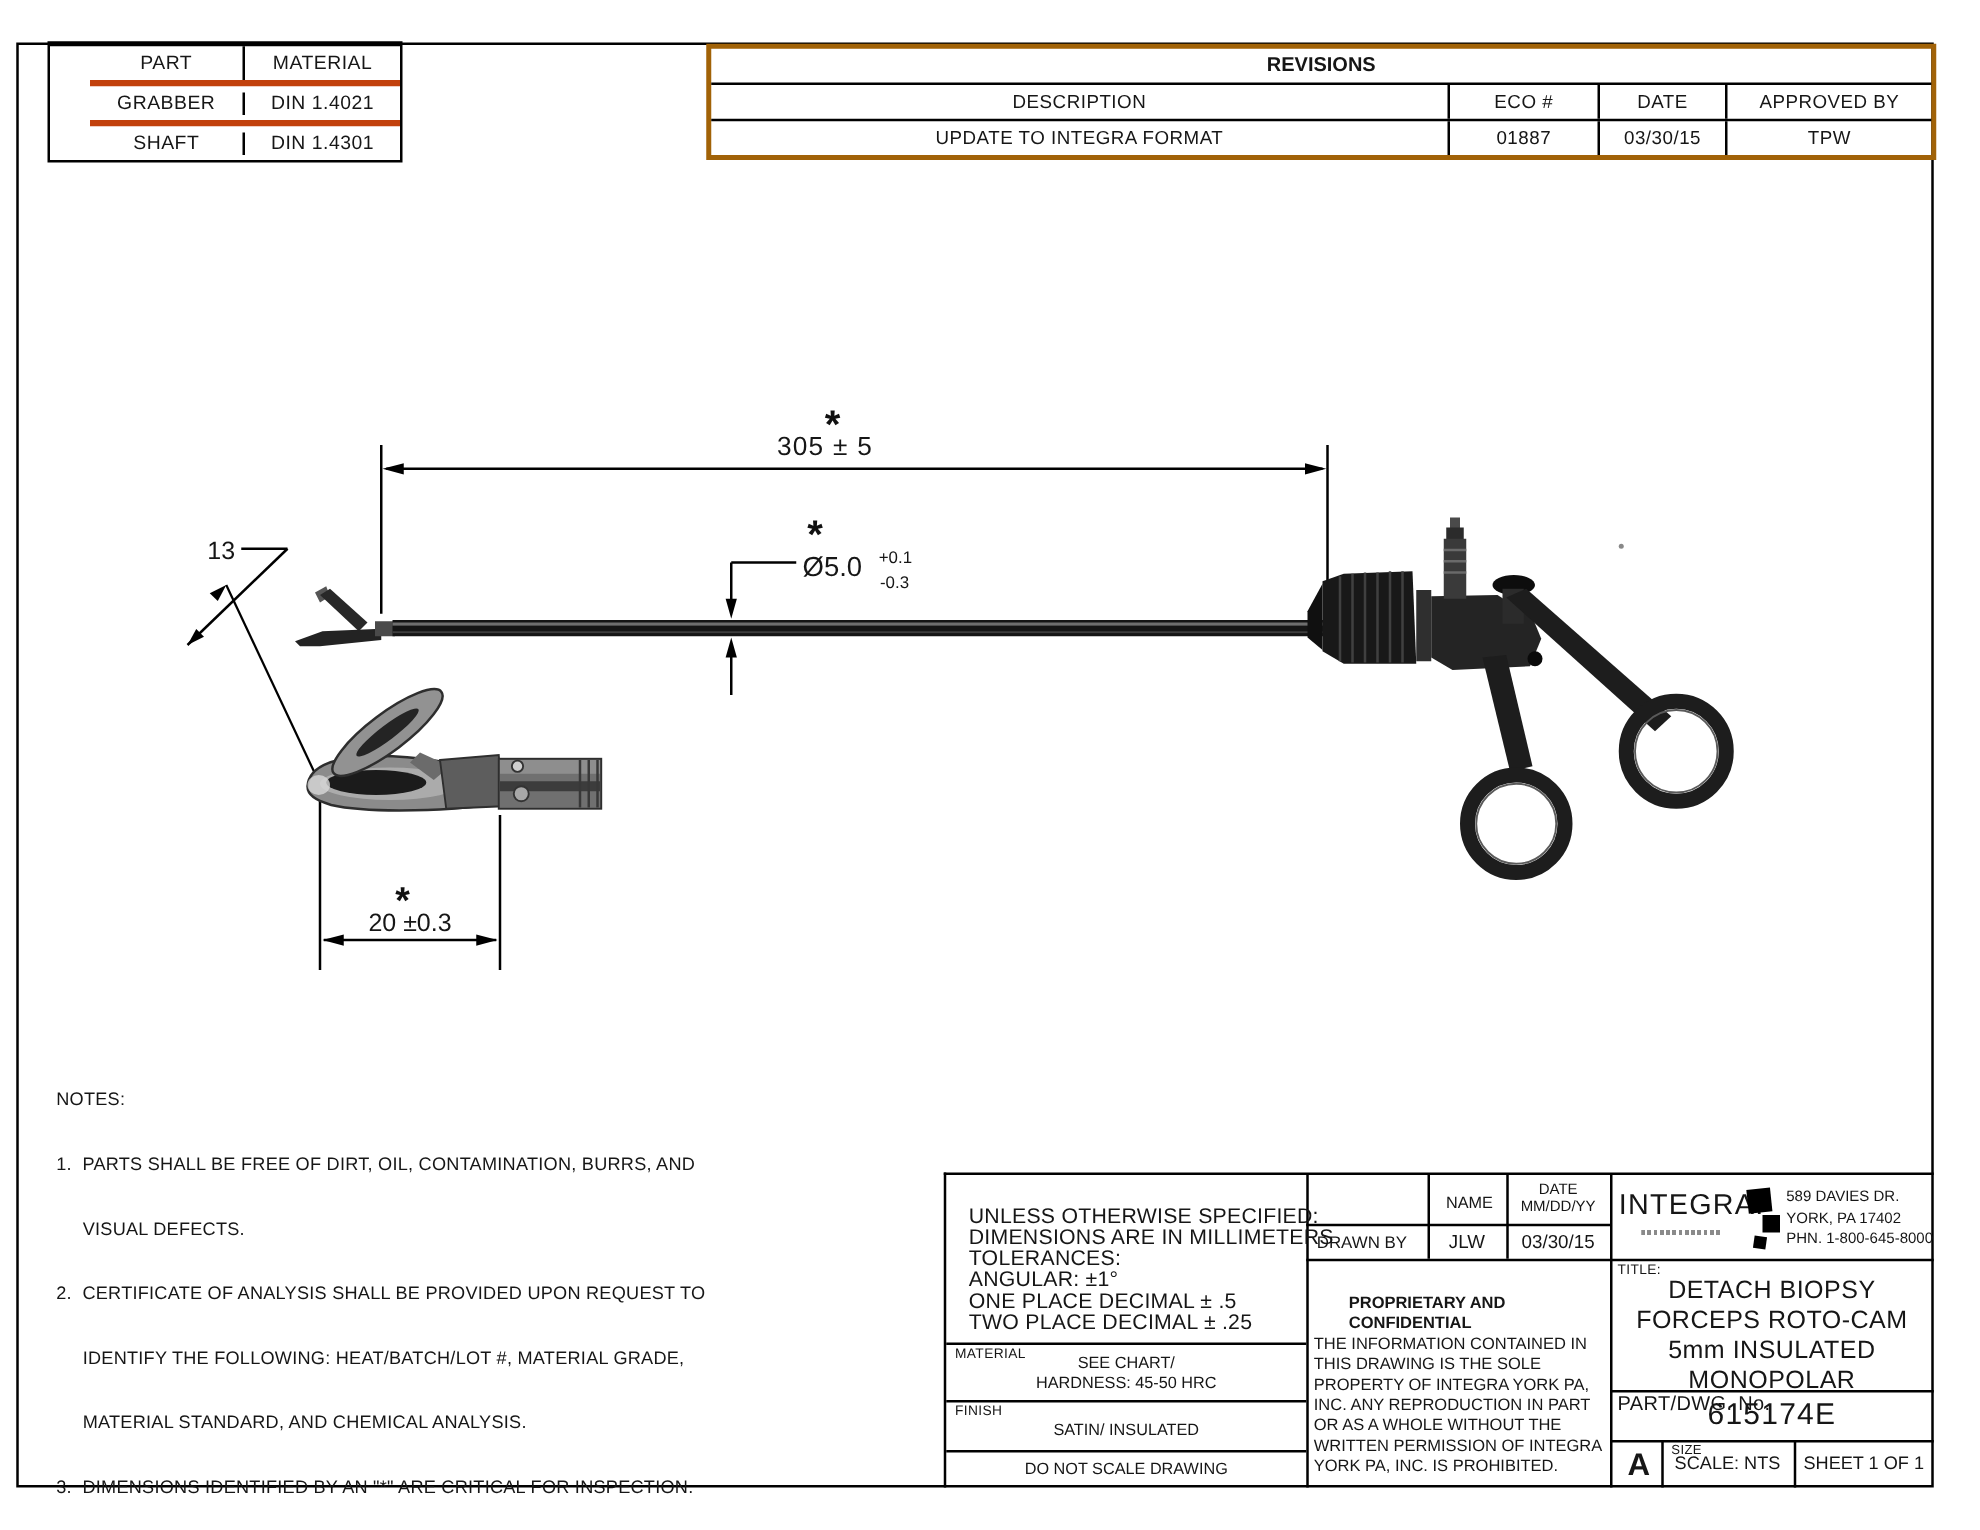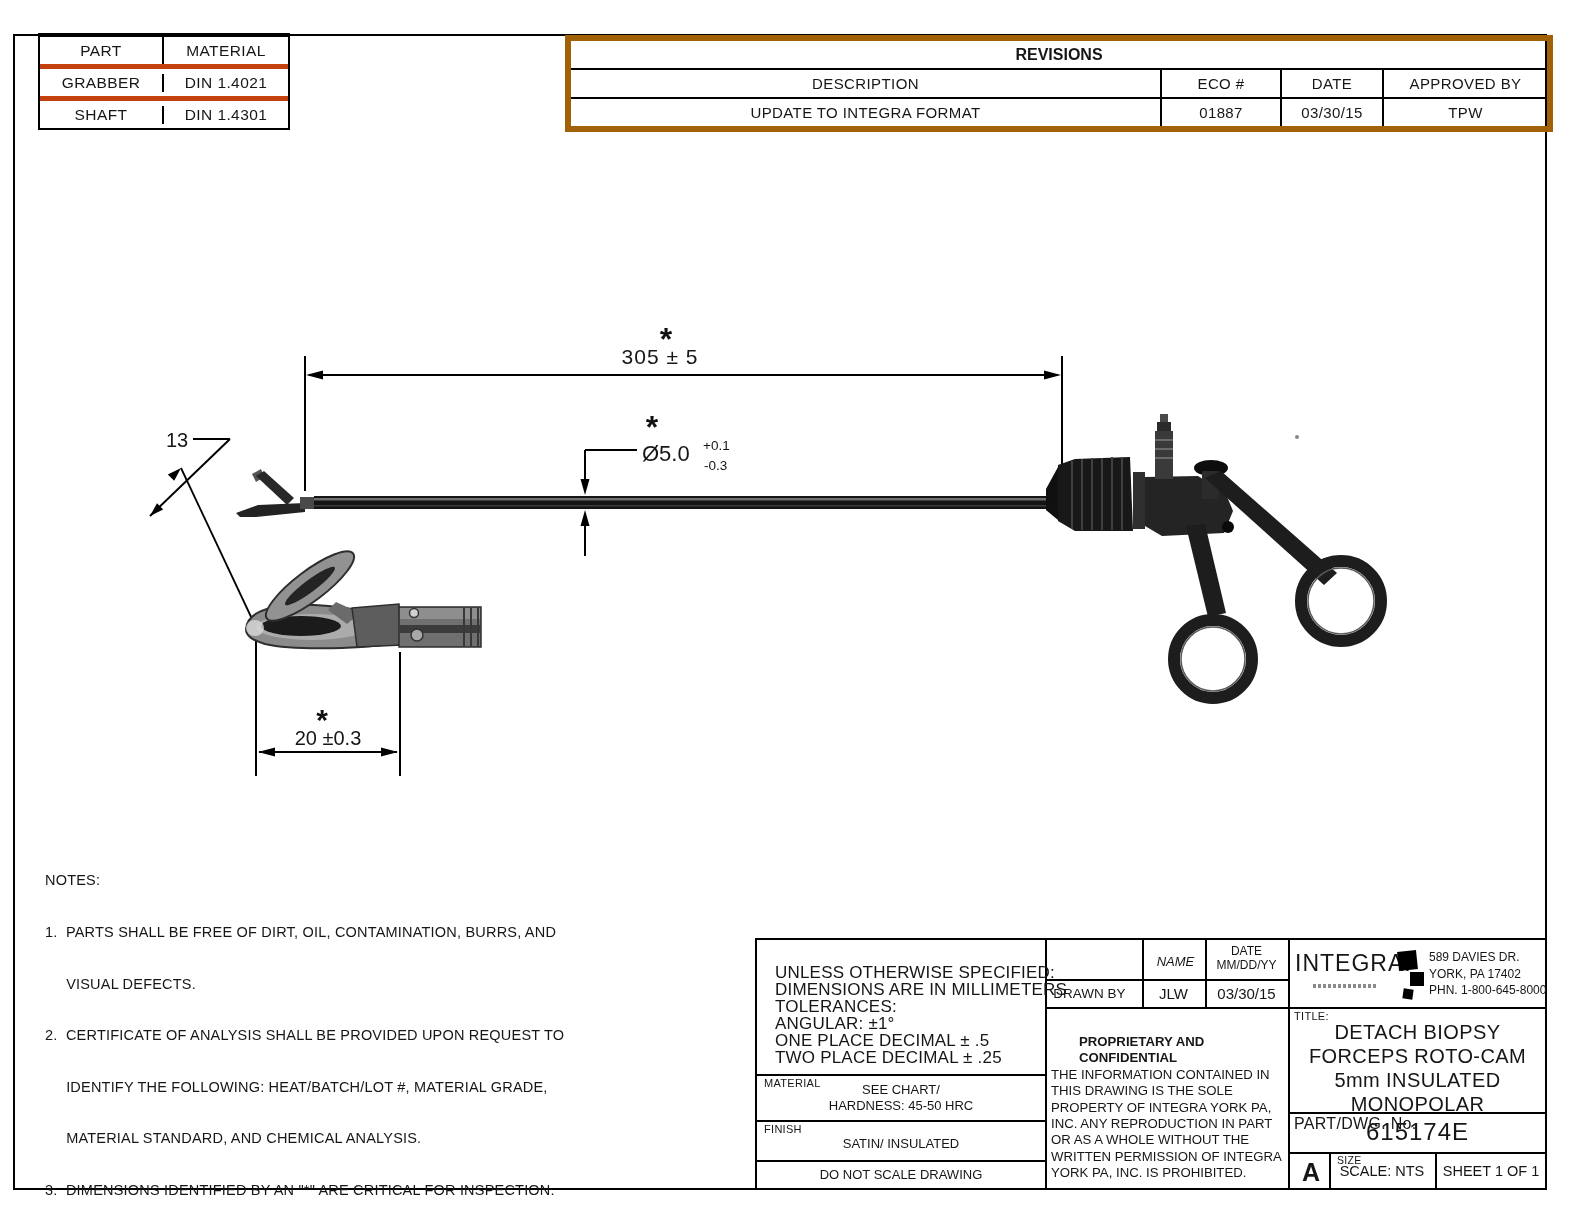--- a/index.html
+++ b/index.html
@@ -4,28 +4,28 @@
 <style>
   html,body{margin:0;padding:0;background:#fff;}
   #sheet{position:relative;width:1584px;height:1224px;background:#ffffff;overflow:hidden;
          font-family:"Liberation Sans",sans-serif;color:#161616;}
   .abs{position:absolute;}
   .hline{position:absolute;background:#000;height:2px;}
   .vline{position:absolute;background:#000;width:2px;}
   .ctr{display:flex;align-items:center;justify-content:center;text-align:center;}
   .tech{letter-spacing:0.4px;}
   
-  #pm-table{left:38px;top:33px;width:248px;border:2px solid #000;border-top:4px solid #000;}
+  #pm-table{left:38px;top:33px;width:248px;border:2px solid #000;border-top:4px solid #000;padding-left:32px;}
   .pm-row{display:flex;height:27px;}
   .pm-row+.pm-row{border-top:5px solid #c2410c;align-items:center;}
   .pm-c1{width:122px;border-right:2px solid #000;}
   .pm-c2{flex:1;}
   .pm-row div{font-size:15.5px;}
   
-  #rev-table{left:565px;top:35px;width:976px;border:6px solid #a16207;}
+  #rev-table{left:565px;top:35px;width:976px;border:4px solid #a16207;}
   #rev-title{height:27px;border-bottom:2px solid #000;font-weight:bold;font-size:16px;}
   .rev-row{display:flex;height:27px;}
   .rev-row.hdr{border-bottom:2px solid #000;}
   .rev-d{width:589px;border-right:2px solid #000;}
   .rev-e{width:118px;border-right:2px solid #000;}
   .rev-t{width:100px;border-right:2px solid #000;}
   .rev-a{flex:1;}
   .rev-row div{font-size:15px;}
   
   #notes{left:45px;top:838px;font-size:14.5px;line-height:17.2px;white-space:pre;letter-spacing:0.2px;}
@@ -248,21 +248,21 @@
 
     <div class="lbl" style="left:7px;top:137px;">MATERIAL</div>
     <div class="abs" style="left:0;top:142px;width:288px;text-align:center;font-size:13px;line-height:16px;">
       <div>SEE CHART/</div>
       <div>HARDNESS: 45-50 HRC</div>
     </div>
     <div class="lbl" style="left:7px;top:183px;">FINISH</div>
     <div class="abs" style="left:0;top:196px;width:288px;text-align:center;font-size:13px;">SATIN/ INSULATED</div>
     <div class="abs" style="left:0;top:227px;width:288px;text-align:center;font-size:13px;">DO NOT SCALE DRAWING</div>
 
-    <div class="abs ctr" style="left:385px;top:6px;width:67px;height:30px;font-size:13px;font-style:italic;">NAME</div>
+    <div class="abs ctr" style="left:385px;top:6px;width:67px;height:30px;font-size:13px;">NAME</div>
     <div class="abs" style="left:448px;top:4px;width:83px;text-align:center;font-size:12px;line-height:14px;">
       <div>DATE</div>
       <div>MM/DD/YY</div>
     </div>
     <div class="abs ctr" style="left:284px;top:41px;width:97px;height:24px;font-size:13.5px;">DRAWN BY</div>
     <div class="abs ctr" style="left:385px;top:41px;width:63px;height:24px;font-size:15px;">JLW</div>
     <div class="abs ctr" style="left:448px;top:41px;width:83px;height:24px;font-size:15px;">03/30/15</div>
 
     <div id="prop" class="abs">
       <div class="phead">PROPRIETARY AND CONFIDENTIAL</div>

